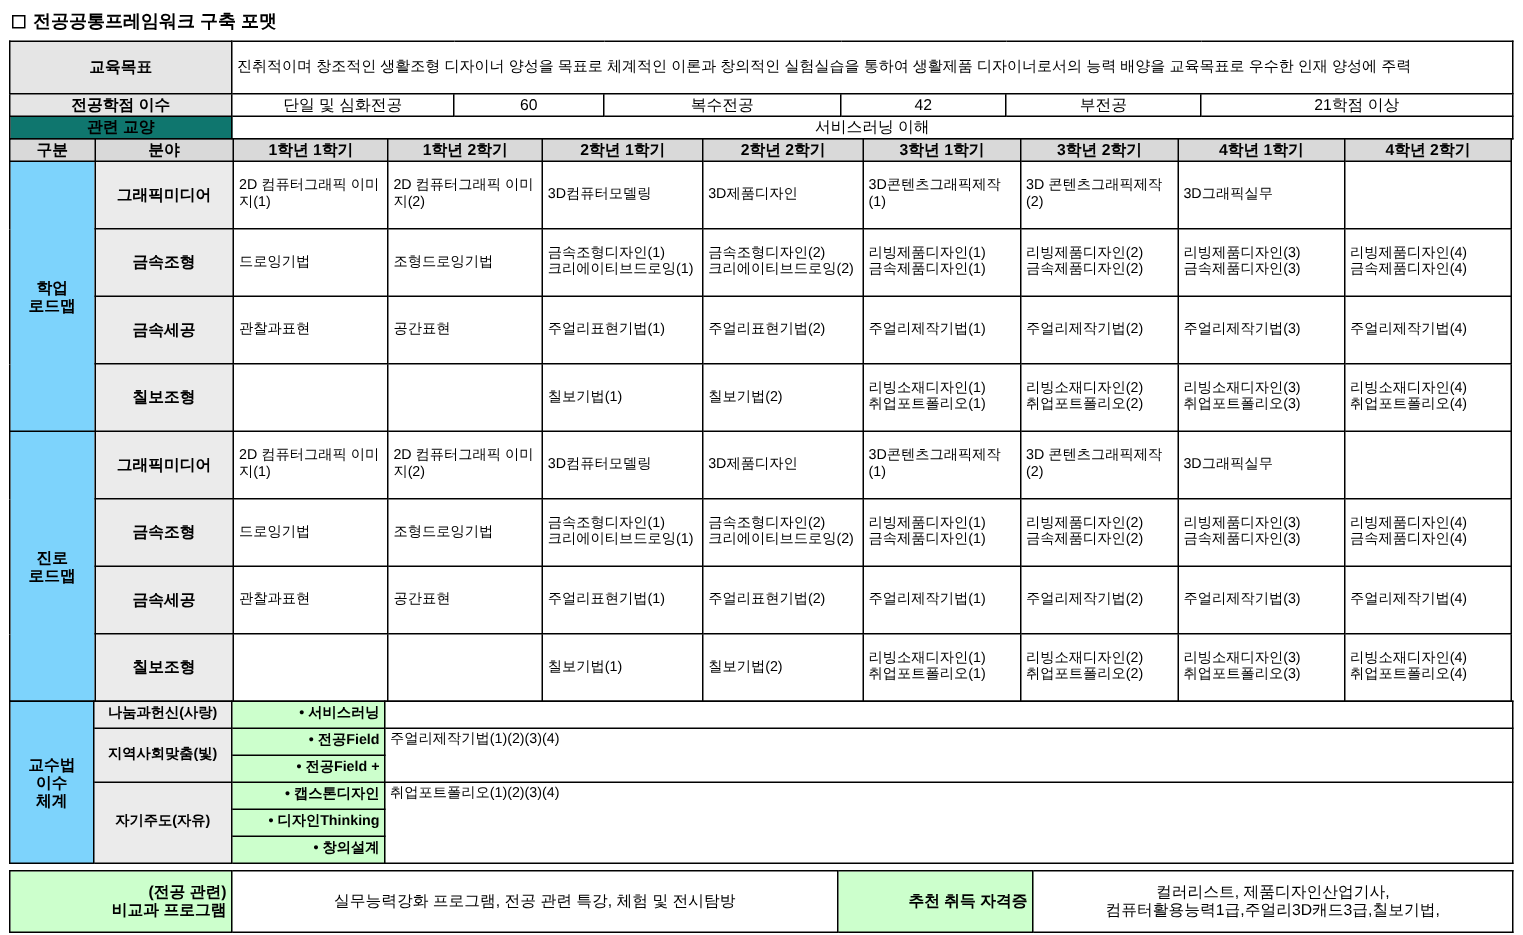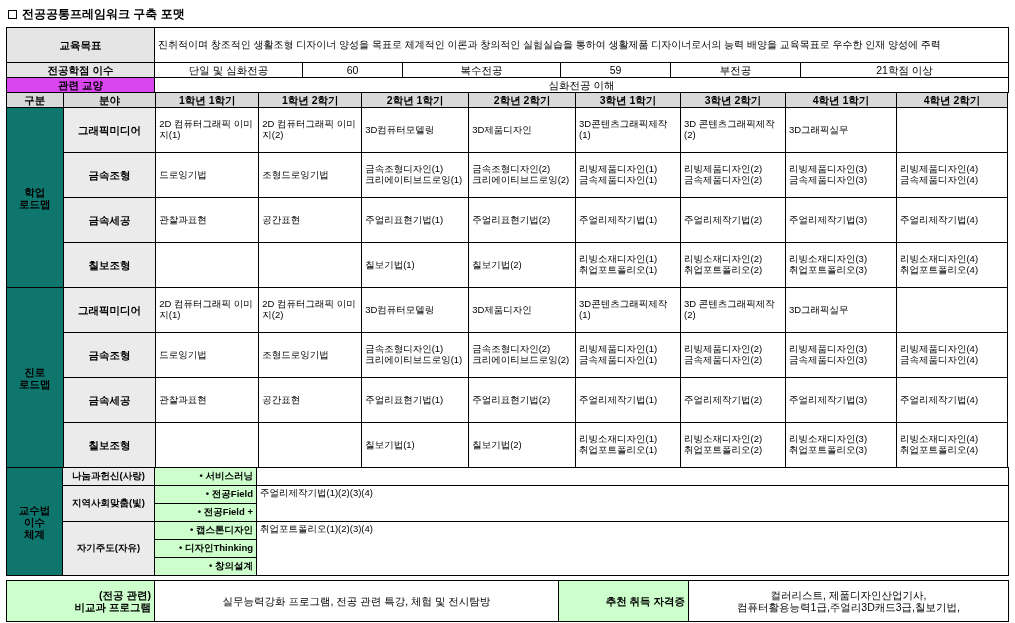--- a/index.html
+++ b/index.html
@@ -7,22 +7,22 @@
   .page{position:relative;width:1015px;height:623px;box-sizing:border-box;padding:4px 6px;}
   .doc-title{display:flex;align-items:center;gap:5px;font-size:12px;font-weight:bold;margin:2px 0 4px 2px;}
   .sq{width:7px;height:7px;border:1px solid #000;display:inline-block;}
   table{border-collapse:collapse;table-layout:fixed;width:1002px;}
   td,th{border:1px solid #000;padding:1px 3px;vertical-align:middle;font-size:10.5px;line-height:1.15;}
   .c{text-align:center;}
   .l{text-align:left;}
   .b{font-weight:bold;}
   .yellow{background:#e5e5e5;}
   .green{background:#ccffcc;text-align:right;}
-  .lgreen{background:#d946ef;}
-  .gray{background:#0f766e;}
+  .lgreen{background:#0f766e;}
+  .gray{background:#7dd3fc;}
   .lgray{background:#ebebeb;}
   .hdr{background:#d9d9d9;font-weight:bold;text-align:center;}
   .tiny{font-size:9.5px;}
   .bottom td{vertical-align:middle;}
 </style>
 </head>
 <body>
 
 <div class="page">
 
@@ -44,27 +44,27 @@
     <tbody>
         <tr>
       <td class="yellow c b" rowspan="1">교육목표</td>
       <td class="l" colspan="6" style="height:32px;font-size:10px;">진취적이며 창조적인 생활조형 디자이너 양성을 목표로 체계적인 이론과 창의적인 실험실습을 통하여 생활제품 디자이너로서의 능력 배양을 교육목표로 우수한 인재 양성에 주력</td>
     </tr>
     <tr>
       <td class="yellow c b">전공학점 이수</td>
       <td class="c">단일 및 심화전공</td>
       <td class="c">60</td>
       <td class="c">복수전공</td>
-      <td class="c">59</td>
+      <td class="c">42</td>
       <td class="c">부전공</td>
       <td class="c">21학점 이상</td>
     </tr>
     <tr>
       <td class="lgreen c b">관련 교양</td>
-      <td class="c" colspan="6">심화전공 이해</td>
+      <td class="c" colspan="6">서비스러닝 이해</td>
     </tr>
   </tbody>
     </table>
 
   <table style="margin-top:-1px">
     <colgroup>
       <col style="width:56px">
         <col style="width:92px">
       <col style="width:102px">
         <col style="width:102px">

